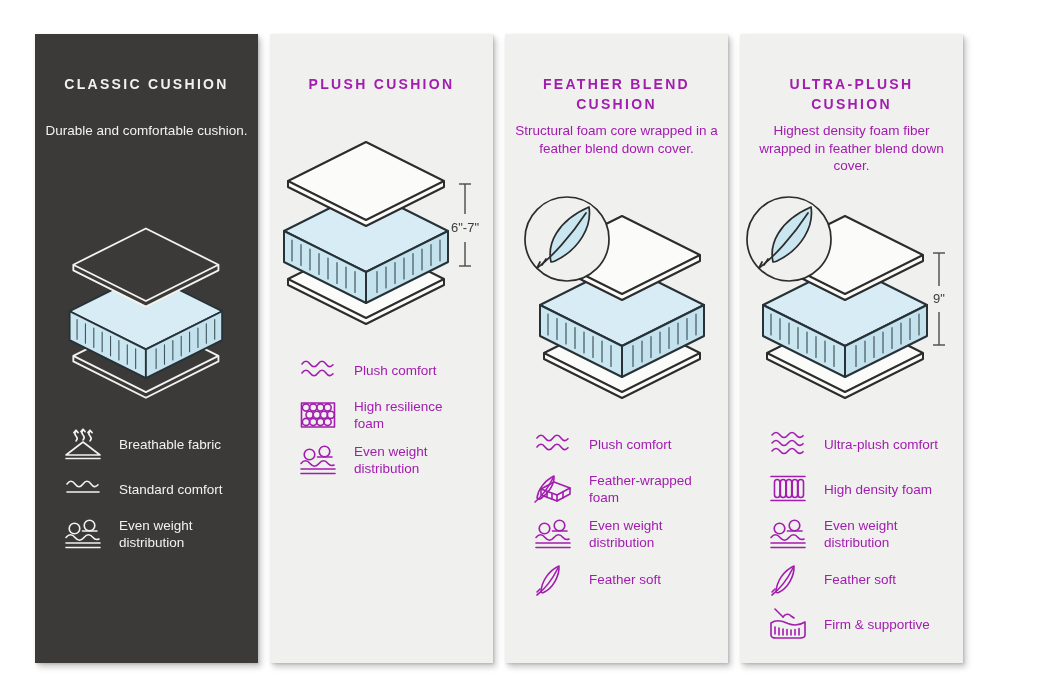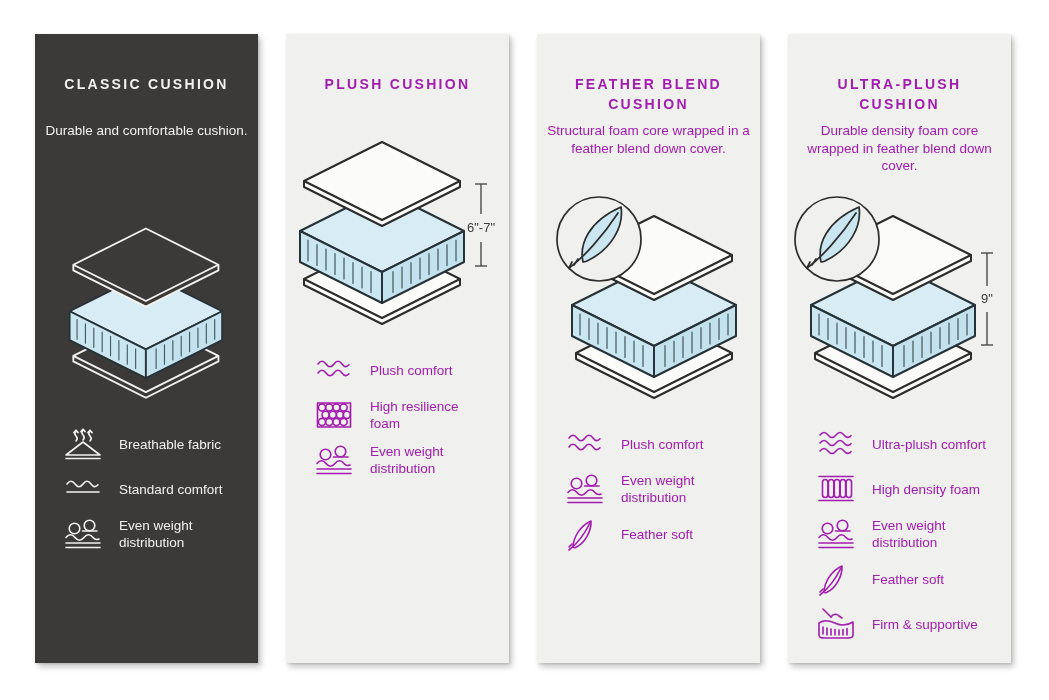--- a/index.html
+++ b/index.html
@@ -2,21 +2,21 @@
 <html><head>
 <meta charset="utf-8">
 <style>
   html,body { margin:0; padding:0; background:#ffffff; }
   body {
     width:1049px; height:700px; overflow:hidden;
     font-family:"Liberation Sans", sans-serif;
     -webkit-font-smoothing:antialiased;
   }
   .board { position:relative; width:1049px; height:700px; background:#ffffff; }
-  .cards { position:absolute; left:35px; top:34px; display:flex; gap:28px; }
+  .cards { position:absolute; left:35px; top:34px; display:flex; gap:12px; }
   .card {
     --cardBg:#f0f0ee; --lineCol:#2c2c2c; --slabFill:#fbfbfa;
     width:223px; height:629px; background:var(--cardBg); color:#a21caf;
     box-shadow:3px 4px 6px rgba(0,0,0,0.22), 1px 1px 2px rgba(0,0,0,0.12);
     box-sizing:border-box; padding-top:40px;
     display:flex; flex-direction:column; align-items:center;
   }
   .card.dark { --cardBg:#3b3a38; --lineCol:#f3f2ef; --slabFill:#3b3a38; color:#f3f2ef; }
   .title {
     font-size:14px; font-weight:bold; letter-spacing:2.3px; line-height:20px;
@@ -202,20 +202,31 @@
     <div class="features">
       <div class="frow">
         <svg class="ficon" viewBox="0 0 40 34">
           <path d="M4,11 q4,-5.5 8,0 q4,5.5 8,0 q4,-5.5 8,0 q3.5,4.8 7,0.8"></path>
           <path d="M4,20 q4,-5.5 8,0 q4,5.5 8,0 q4,-5.5 8,0 q3.5,4.8 7,0.8"></path>
         </svg>
         <div class="flabel">Plush comfort</div>
       </div>
       <div class="frow">
         <svg class="ficon" viewBox="0 0 40 34">
+          <path d="M8,17 L21,10 L37,16 L24,23 Z"></path>
+          <path d="M8,17 L8,23 L24,29 L24,23"></path>
+          <path d="M24,29 L37,22 L37,16"></path>
+          <path d="M14,19.5 L14,25.2 M19,21.5 L19,27.2 M30,20 L30,26"></path>
+          <path d="M4,26 C5,18 11,9 21,4 C21.5,12 16,21 8,26.5 C6.7,27.3 5,27 4,26 Z"></path>
+          <path d="M2,30 C8,25 15,16 20,6"></path>
+        </svg>
+        <div class="flabel">Feather-wrapped foam</div>
+      </div>
+      <div class="frow">
+        <svg class="ficon" viewBox="0 0 40 34">
           <circle cx="11.5" cy="11.5" r="5.3"></circle>
           <circle cx="26.5" cy="8.5" r="5.3"></circle>
           <path d="M19.5,14 L34,14"></path>
           <path d="M3,20.5 q4.5,-5.5 9,0 q4.5,5.5 9,0 q4.5,-5.5 9,0 q2.5,3 6,1.5"></path>
           <line x1="3" y1="26" x2="37" y2="26"></line>
           <line x1="3" y1="30.5" x2="37" y2="30.5"></line>
         </svg>
         <div class="flabel">Even weight distribution</div>
       </div>
       <div class="frow">
@@ -224,21 +235,21 @@
           <path d="M4,33 C12,27 20,16 25,6"></path>
           <path d="M7,27 L4,30"></path>
         </svg>
         <div class="flabel">Feather soft</div>
       </div>
     </div>
   </div>
 
   <div class="card light">
     <div class="title">ULTRA-PLUSH CUSHION</div>
-    <div class="desc">Durable density foam core wrapped in feather blend down cover.</div>
+    <div class="desc">Highest density foam fiber wrapped in feather blend down cover.</div>
     <div class="illus">
       <svg width="225" height="230" viewBox="0 0 225 230">
         <g transform="translate(-10,0)">
           <path class="slab" d="M116,120 L194,159 L194,165 L116,204 L38,165 L38,159 Z"></path>
           <path class="sline" d="M38,159 L116,198 L194,159"></path>
           <path class="ftop" d="M116,70 L198,111 L116,152 L34,111 Z"></path>
           <path class="fleft" d="M34,111 L34,142 L116,183 L116,152 Z"></path>
           <path class="fright" d="M116,152 L116,183 L198,142 L198,111 Z"></path>
           <path class="hatch" d="M42,120 V141 M51,124.5 V145.5 M60,129 V150 M69,133.5 V154.5 M78,138 V159 M87,142.5 V163.5 M96,147 V168 M105,151.5 V172.5"></path>
           <path class="hatch" d="M127,151.5 V172.5 M136,147 V168 M145,142.5 V163.5 M154,138 V159 M163,133.5 V154.5 M172,129 V150 M181,124.5 V145.5 M190,120 V141"></path>

